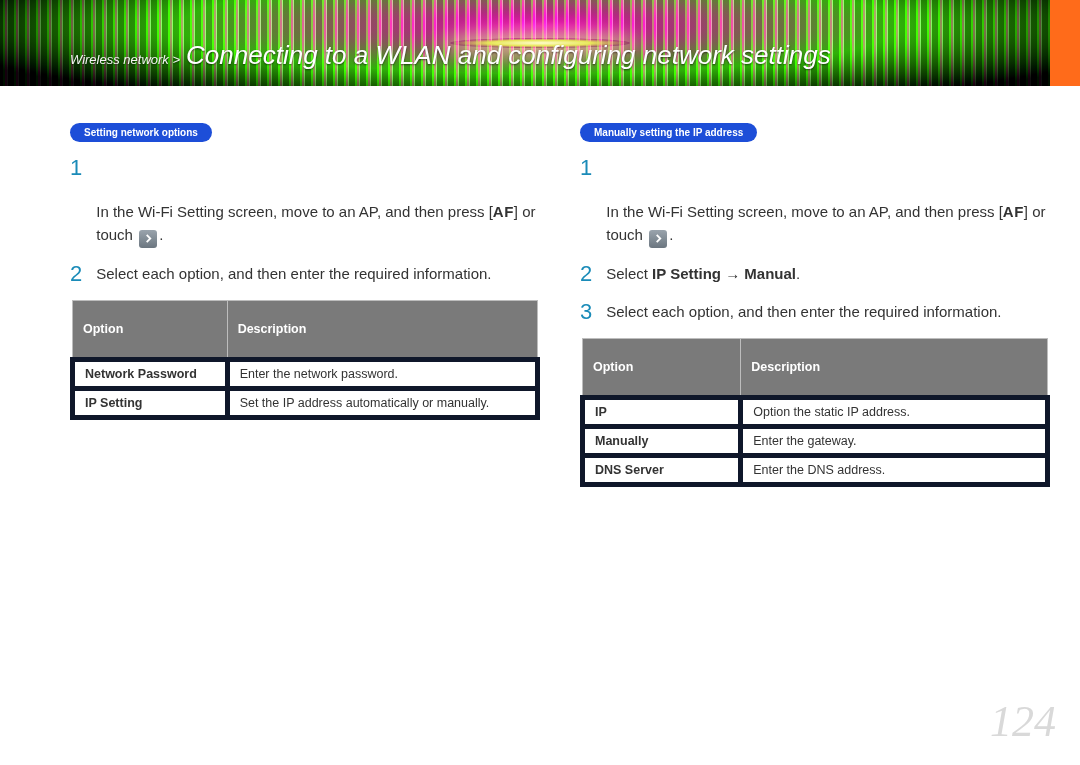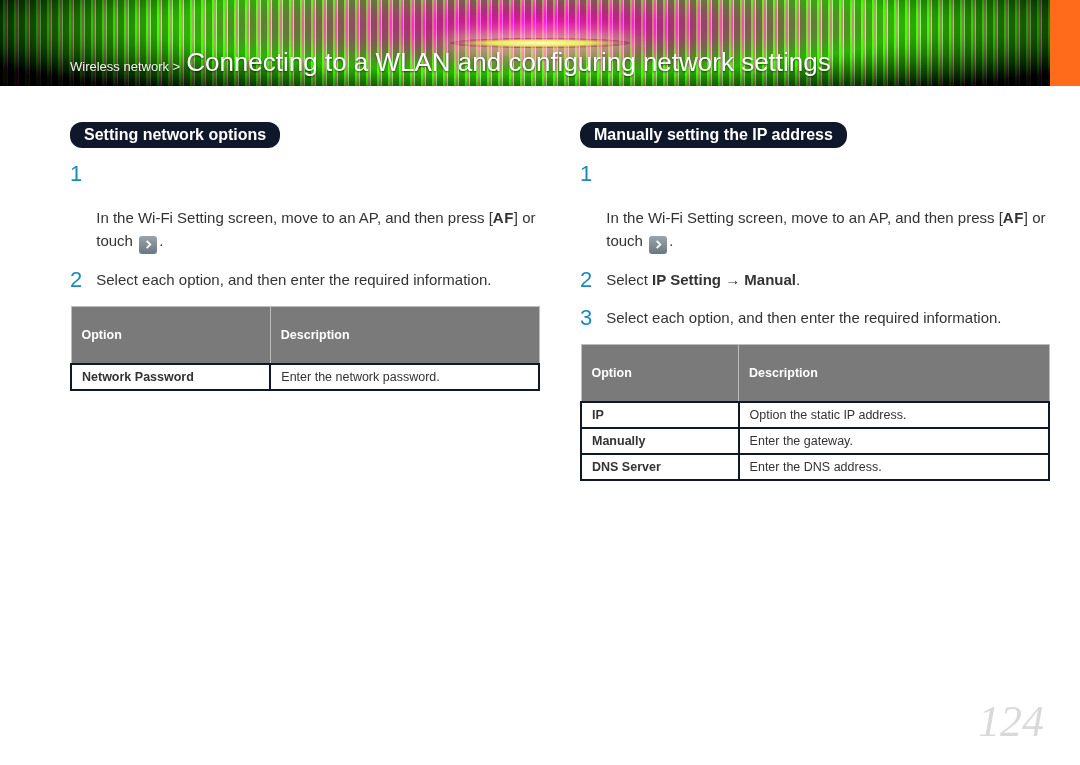--- a/index.html
+++ b/index.html
@@ -42,44 +42,45 @@
     }
     .orange-tab {
       position: absolute;
       top: 0; right: 0;
       width: 30px; height: 86px;
       background: #ff6b1a;
     }
     .breadcrumb {
       position: absolute;
       left: 70px;
-      bottom: 8px;
+      bottom: 15px;
       color: #fff;
       font-size: 13px;
       text-shadow: 0 1px 2px rgba(0,0,0,0.6);
       display: flex;
       align-items: baseline;
       gap: 6px;
+      font-style: italic;
     }
     .breadcrumb .small { font-size: 13px; opacity: 0.95; }
     .breadcrumb .title { font-size: 26px; font-weight: 400; }
     .content {
       display: flex;
       gap: 40px;
       padding: 36px 48px 0 70px;
     }
     .col {
       flex: 0 0 470px;
     }
     .pill {
       display: inline-block;
-      background: #0f172a;
+      background: #1d4ed8;
       color: #fff;
       font-weight: 600;
-      font-size: 16px;
+      font-size: 10px;
       padding: 4px 14px;
       border-radius: 12px;
       margin-bottom: 14px;
     }
     .step { display: flex; gap: 14px; margin-bottom: 14px; line-height: 1.55; font-size: 15px; }
     .step-num { color: #1a8bb8; font-size: 22px; font-weight: 400; flex: 0 0 auto; line-height: 1.1; }
     .step-body { flex: 1; }
     .af-label {
       display: inline-block;
       font-family: Arial, sans-serif;
@@ -107,27 +108,27 @@
     table.opts th {
       background: #7a7a7a;
       color: #fff;
       text-align: left;
       font-weight: 700;
       padding: 21px 10px;
       border: 1px solid #bdbdbd;
     }
     table.opts td {
       padding: 5px 10px;
-      border: 2px solid #0f172a;
+      border: 5px solid #0f172a;
     }
     table.opts td.optname { font-weight: 700; }
     .bold { font-weight: 700; }
     .page-num {
       position: absolute;
-      right: 36px;
+      right: 24px;
       bottom: 18px;
       font-size: 44px;
       font-style: italic;
       color: #d9d9d9;
       font-family: Georgia, 'Times New Roman', serif;
     }
   </style>
 </head>
 <body>
 
@@ -167,20 +168,24 @@
         <tr>
           <th>Option</th>
           <th>Description</th>
         </tr>
       </thead>
       <tbody>
         <tr>
           <td class="optname">Network Password</td>
           <td>Enter the network password.</td>
         </tr>
+        <tr>
+          <td class="optname">IP Setting</td>
+          <td>Set the IP address automatically or manually.</td>
+        </tr>
       </tbody>
     </table>
   </div>
 
   <div class="col">
     <div class="pill">Manually setting the IP address</div>
 
     <div class="step">
       <div class="step-num">1</div>
       <div class="step-body">

